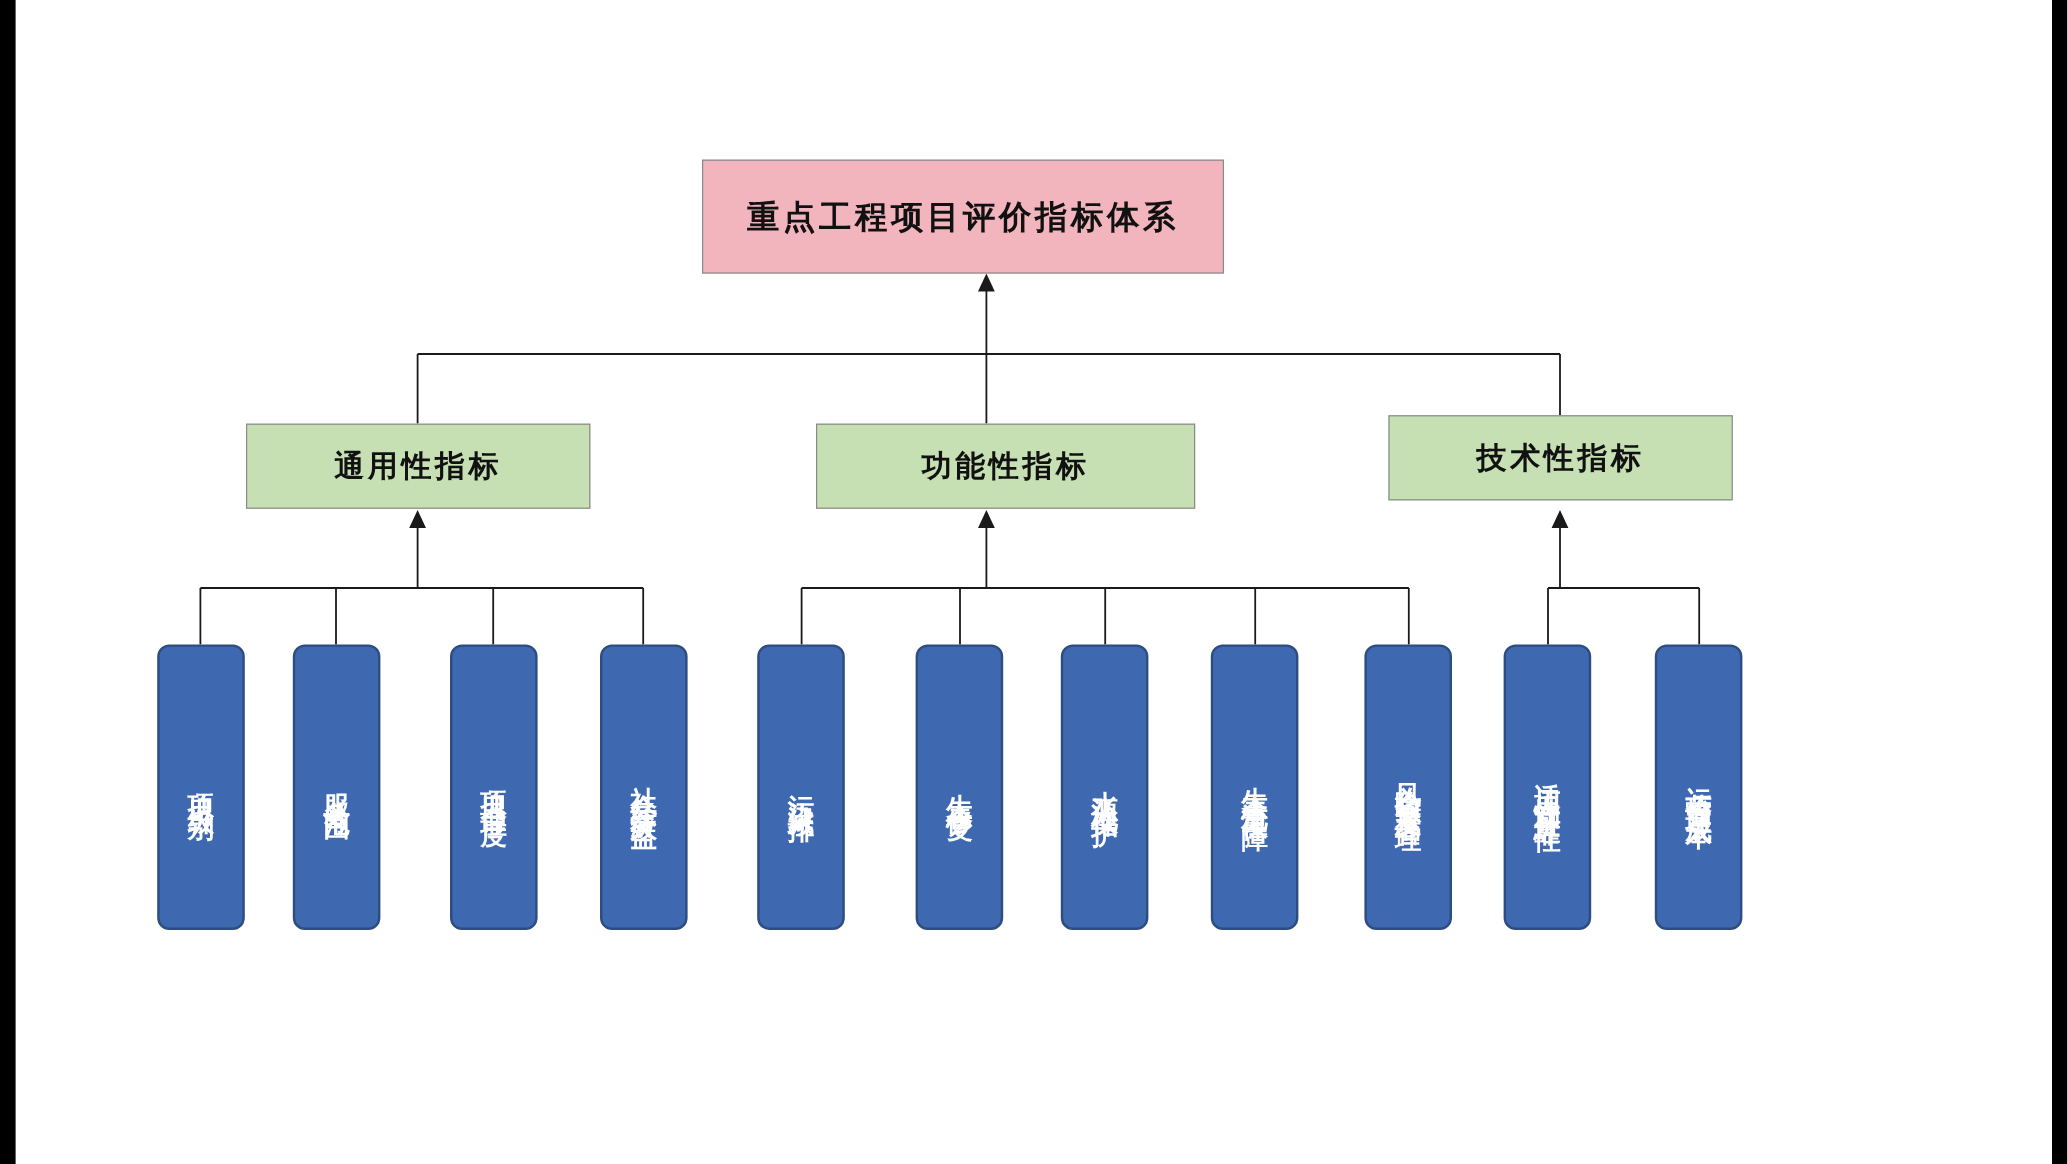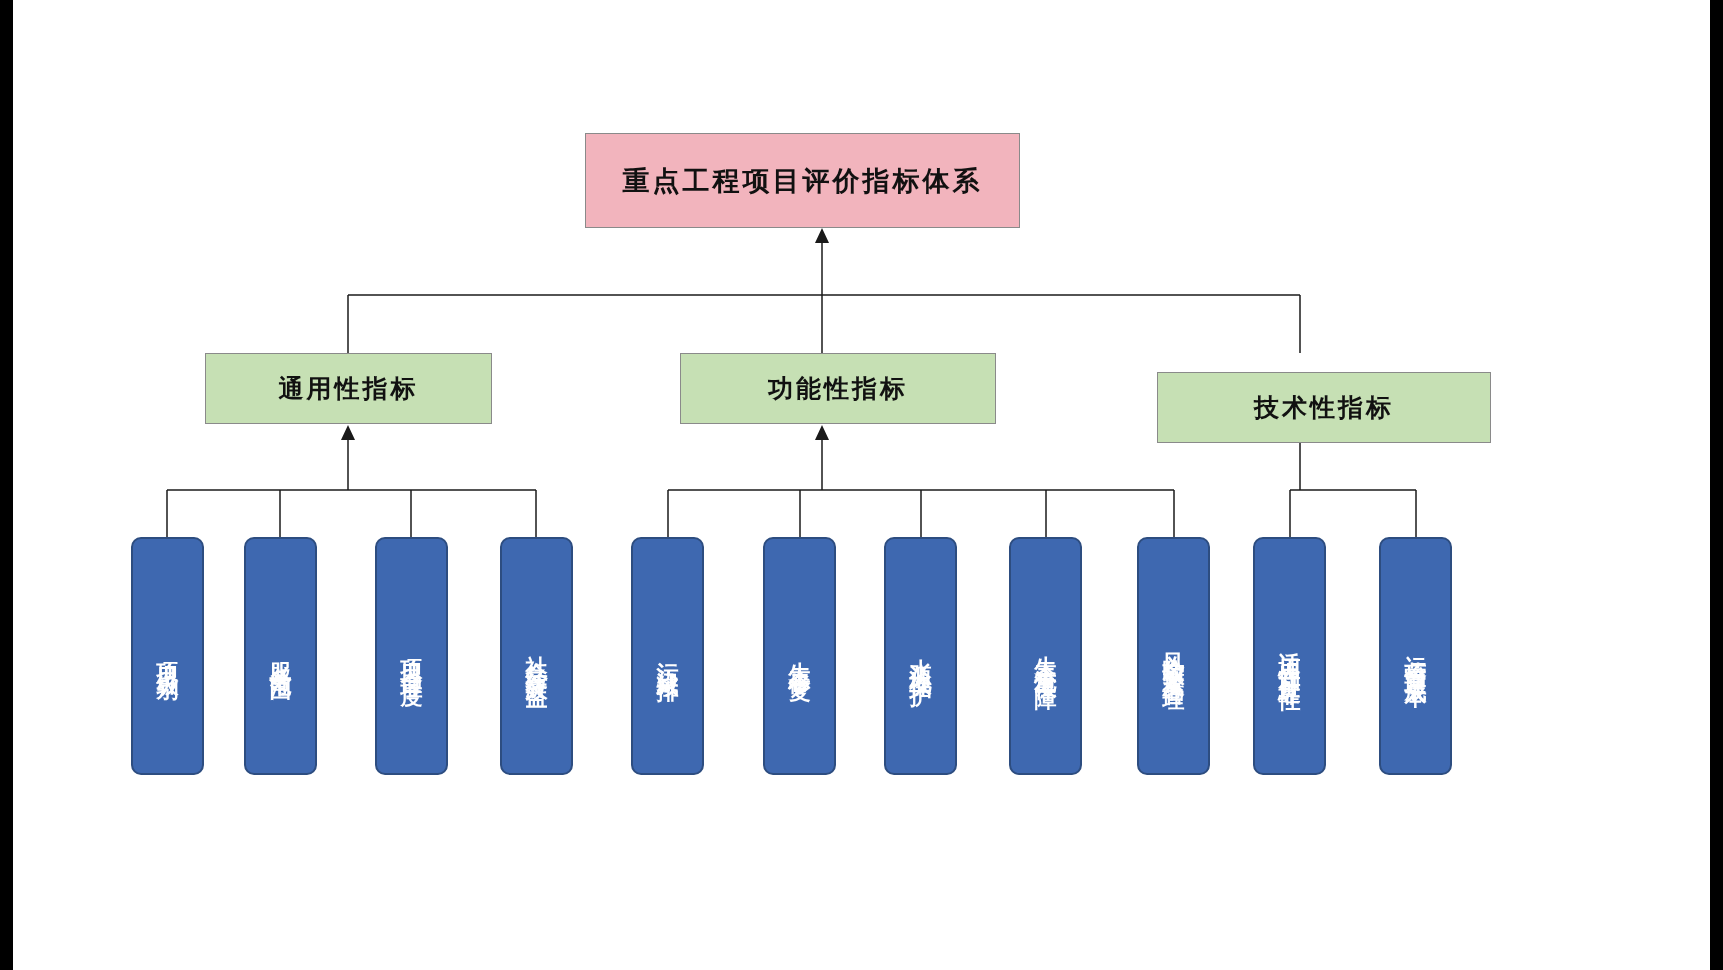--- a/index.html
+++ b/index.html
@@ -115,21 +115,21 @@
       <polygon points="348,425 341,440 355,440"></polygon>
       <polygon points="822,425 815,440 829,440"></polygon>
       <polygon points="1300,425 1293,440 1307,440"></polygon>
     </g>
   </svg>
 
   <div class="box root-box" style="left:585px; top:133px; width:435px; height:95px;">重点工程项目评价指标体系</div>
 
   <div class="box group-box" style="left:205px; top:353px; width:287px; height:71px;">通用性指标</div>
   <div class="box group-box" style="left:680px; top:353px; width:316px; height:71px;">功能性指标</div>
-  <div class="box group-box" style="left:1157px; top:372px; width:334px; height:71px;">技术性指标</div>
+  <div class="box group-box" style="left:1157px; top:346px; width:287px; height:71px;">技术性指标</div>
 
   <div class="box leaf-box" style="left:131px; top:537px; width:73px; height:238px;">
     <span class="vtext">项目级别</span>
   </div>
   <div class="box leaf-box" style="left:244px; top:537px; width:73px; height:238px;">
     <span class="vtext">服务范围</span>
   </div>
   <div class="box leaf-box" style="left:375px; top:537px; width:73px; height:238px;">
     <span class="vtext">项目合理度</span>
   </div>

